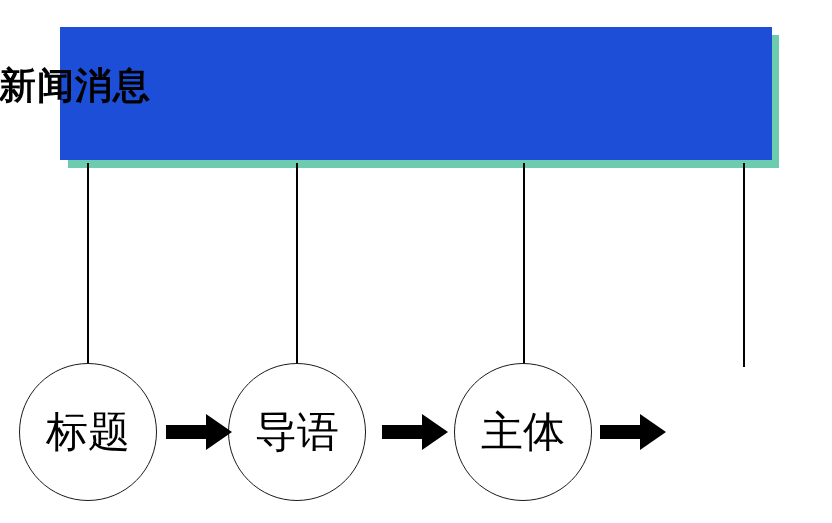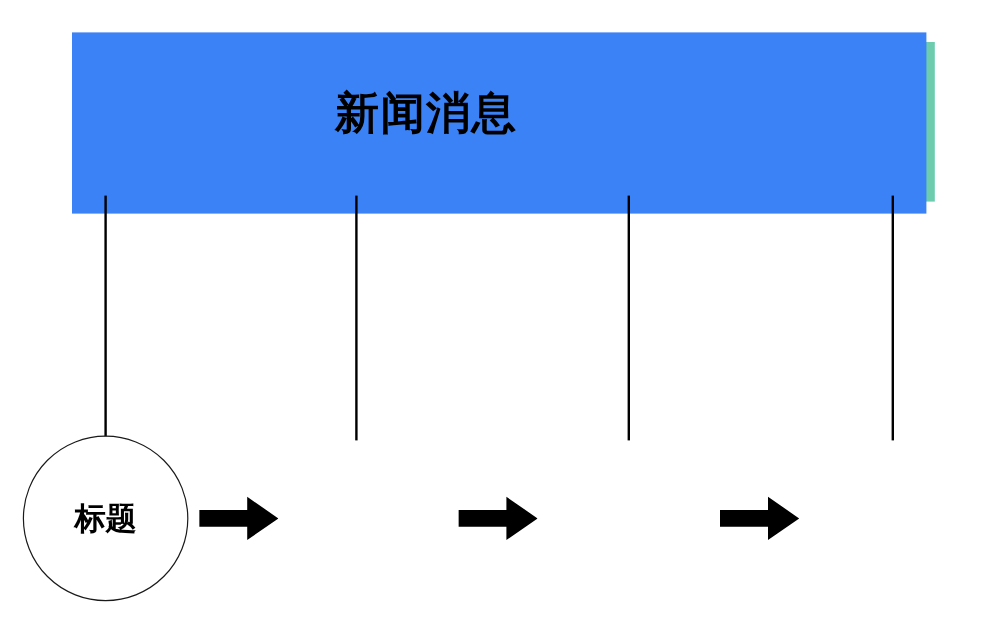--- a/index.html
+++ b/index.html
@@ -28,25 +28,24 @@
     top: 35px;
     width: 711px;
     height: 133px;
     background: #6dccae;
   }
   .header-box {
     position: absolute;
     left: 60px;
     top: 27px;
     width: 712px;
-    height: 151px;
-    background: #3b82f6;
+    height: 133px;
+    background: #1d4ed8;
     display: flex;
     align-items: center;
-    justify-content: center;
   }
   .header-title {
     color: #000000;
     font-size: 37px;
     font-weight: bold;
     letter-spacing: 1px;
     line-height: 1;
     position: relative;
     left: -61px;
     top: -8px;
@@ -68,22 +67,22 @@
     border-radius: 50%;
     background: #ffffff;
     border: 1.6px solid #1a1a1a;
     box-sizing: border-box;
     display: flex;
     align-items: center;
     justify-content: center;
   }
   .node-label {
     color: #000000;
-    font-size: 26px;
-    font-weight: bold;
+    font-size: 42px;
+    font-weight: normal;
     line-height: 1;
     white-space: nowrap;
   }
 
   
   .flow-arrow {
     position: absolute;
     width: 66px;
     height: 40px;
   }
@@ -105,21 +104,27 @@
 
   <div class="connector" style="left:87px; top:163px; height:204px;"></div>
   <div class="connector" style="left:296px; top:163px; height:204px;"></div>
   <div class="connector" style="left:523px; top:163px; height:204px;"></div>
   <div class="connector" style="left:743px; top:163px; height:204px;"></div>
 
   <div class="node-circle" style="left:19px; top:363px;">
     <span class="node-label">标题</span>
   </div>
 
+  <div class="node-circle" style="left:228px; top:363px;">
+    <span class="node-label">导语</span>
+  </div>
 
+  <div class="node-circle" style="left:454px; top:363px;">
+    <span class="node-label">主体</span>
+  </div>
 
 
   <div class="flow-arrow" style="left:166px; top:412px;">
     <svg viewBox="0 0 66 40" xmlns="http://www.w3.org/2000/svg" aria-hidden="true">
       <path d="M0 13 L40 13 L40 2 L66 20 L40 38 L40 27 L0 27 Z" fill="#000000"></path>
     </svg>
   </div>
 
   <div class="flow-arrow" style="left:382px; top:412px;">
     <svg viewBox="0 0 66 40" xmlns="http://www.w3.org/2000/svg" aria-hidden="true">

